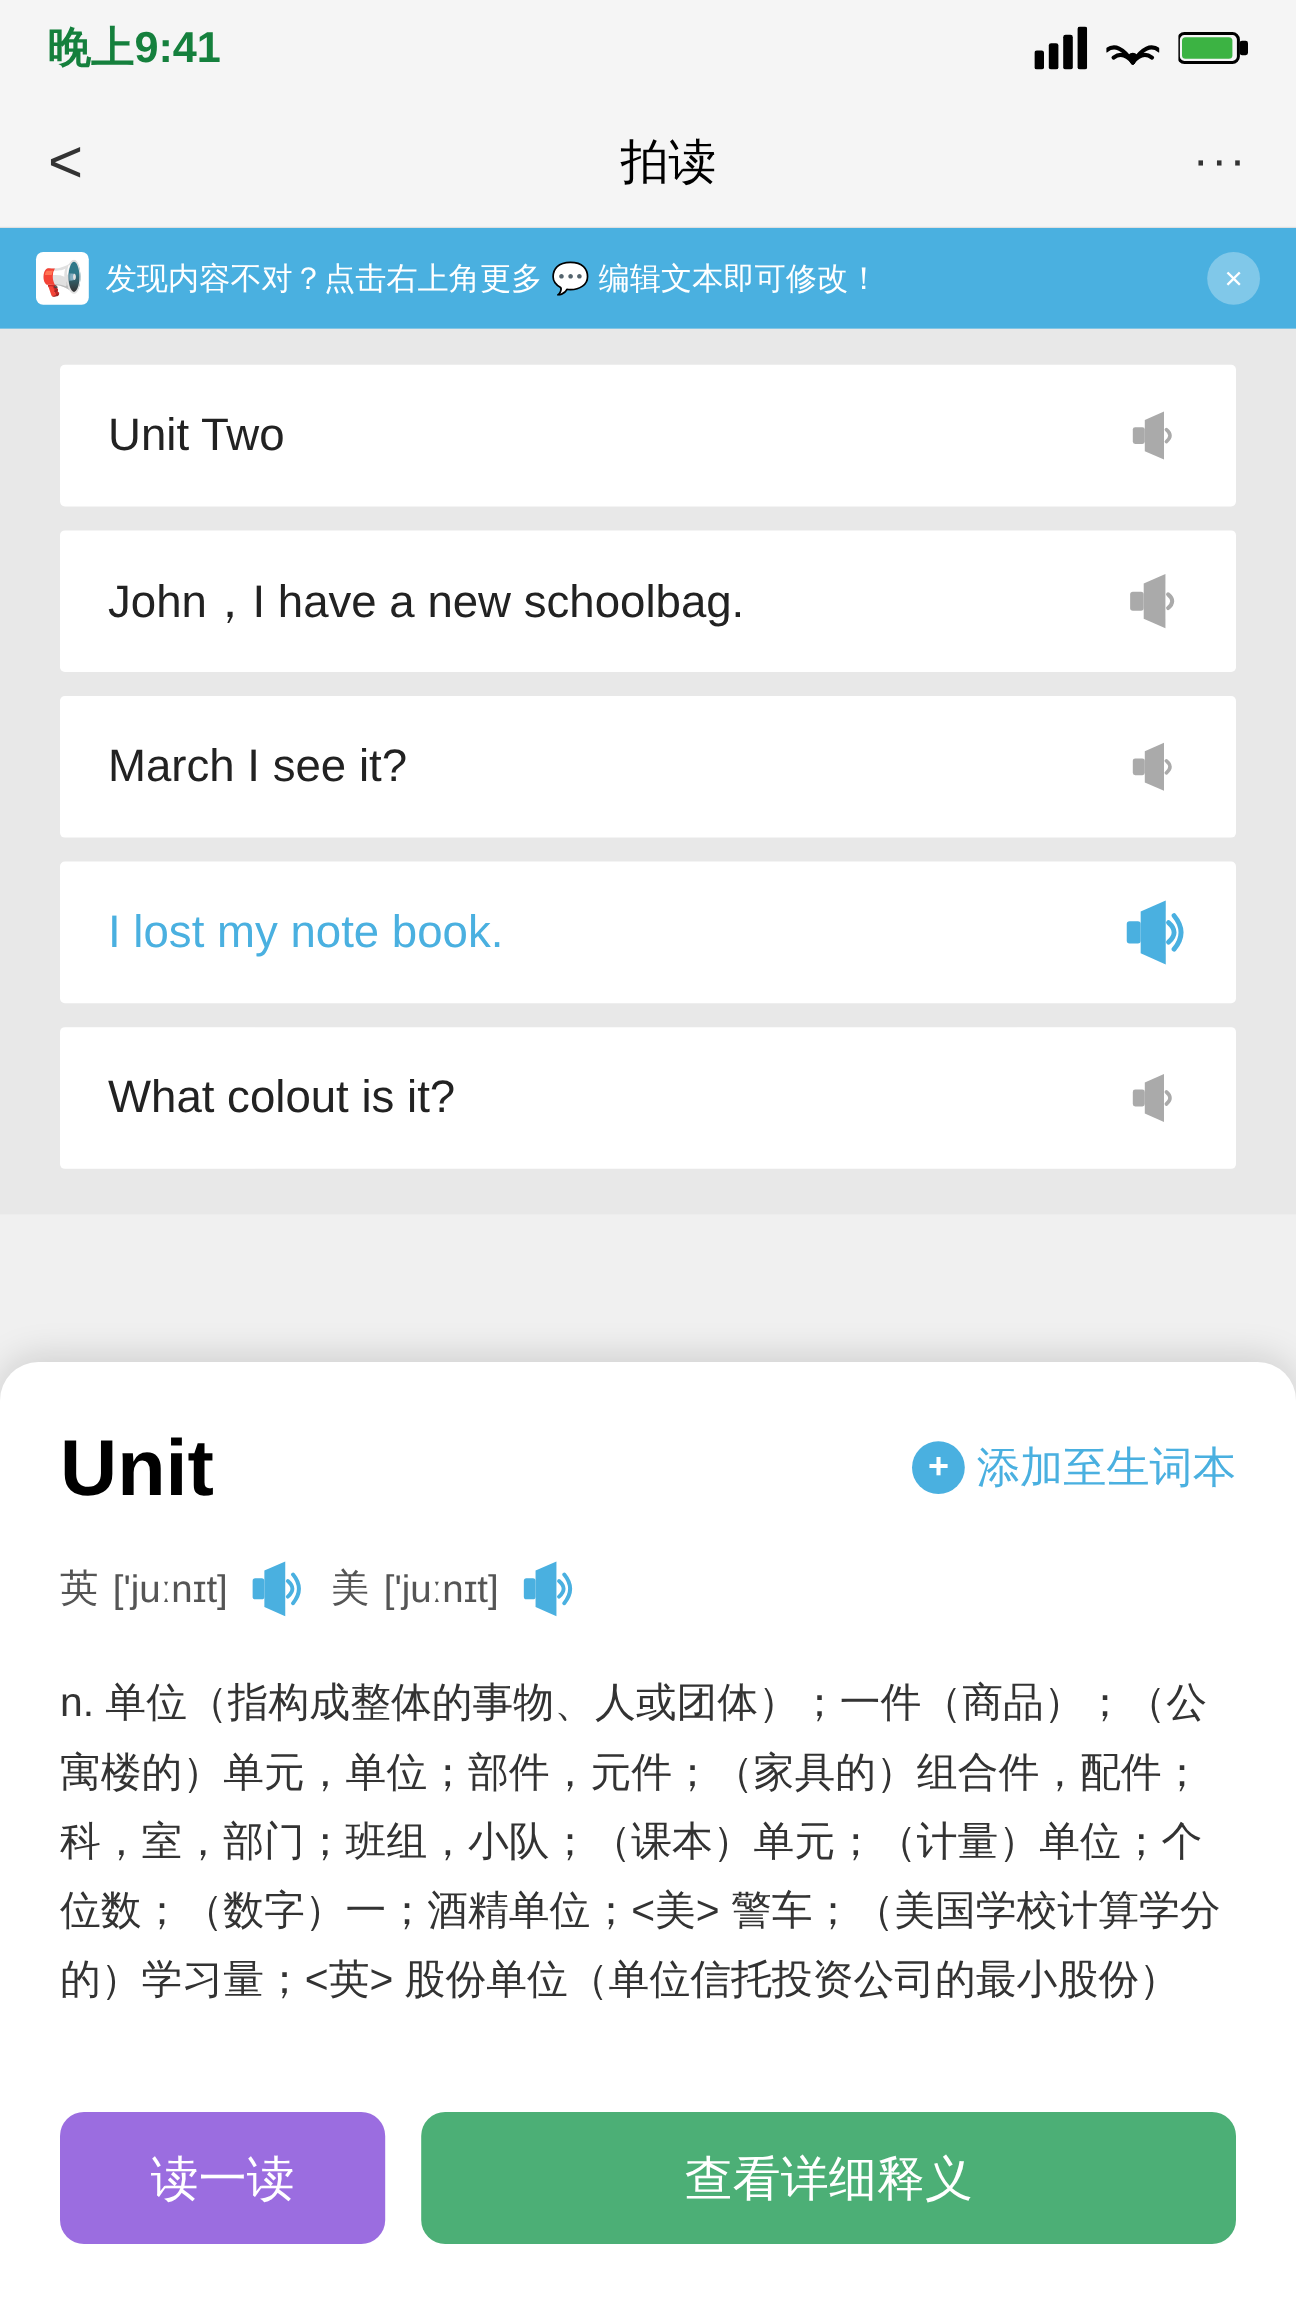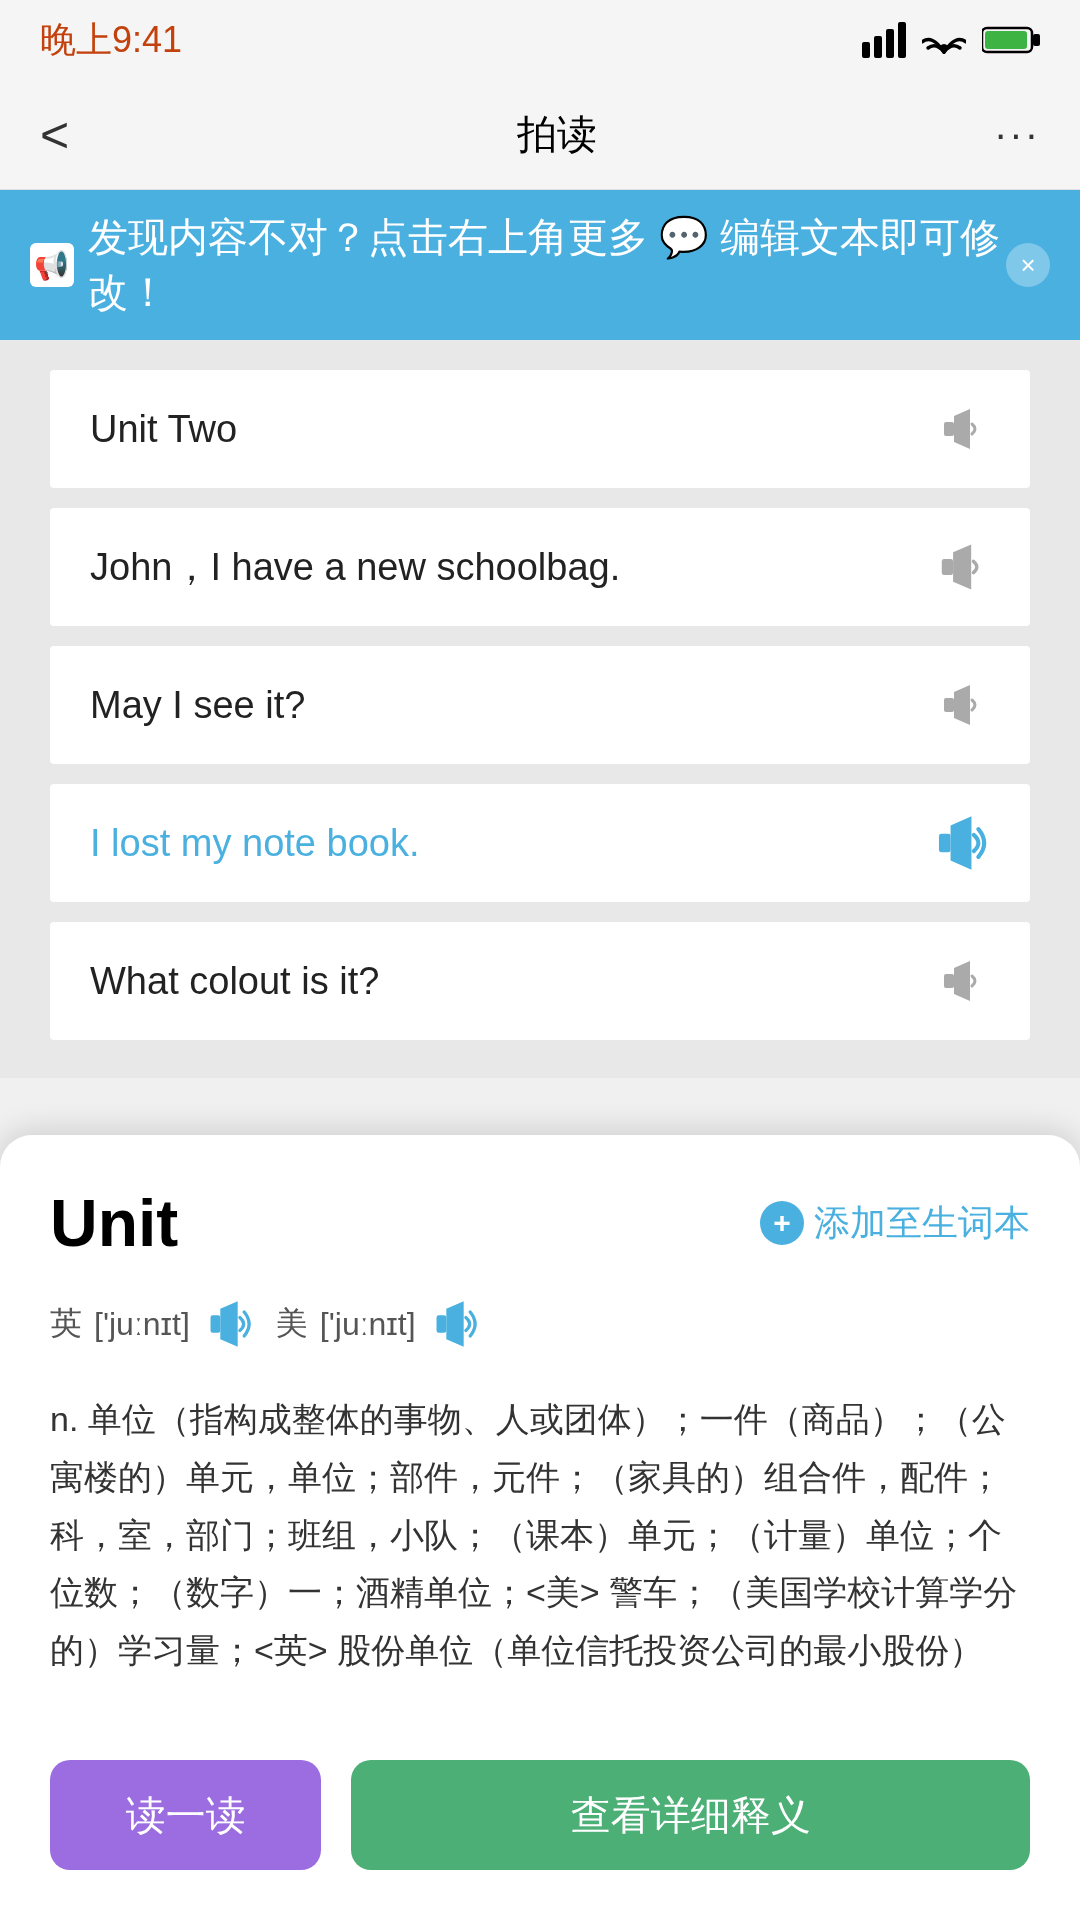--- a/index.html
+++ b/index.html
@@ -20,22 +20,22 @@
       height: 80px;
       background: #f5f5f5;
       display: flex;
       align-items: center;
       justify-content: space-between;
       padding: 0 40px;
     }
 
     .status-time {
       font-size: 36px;
-      font-weight: 400;
-      color: #c2410c;
+      font-weight: 700;
+      color: #15803d;
     }
 
     .status-icons {
       display: flex;
       align-items: center;
       gap: 16px;
     }
 
     
     .nav-bar {
@@ -92,21 +92,21 @@
       background: #fff;
       border-radius: 6px;
       display: flex;
       align-items: center;
       justify-content: center;
       font-size: 28px;
       flex-shrink: 0;
     }
 
     .banner-text {
-      font-size: 40px;
+      font-size: 26px;
       color: #fff;
     }
 
     .banner-close {
       width: 44px;
       height: 44px;
       border-radius: 50%;
       background: rgba(255,255,255,0.3);
       display: flex;
       align-items: center;
@@ -357,21 +357,21 @@
     <div class="sound-btn">
       <svg width="52" height="52" viewBox="0 0 46 46">
         <rect x="6" y="16" width="10" height="14" rx="2" class="sound-svg"></rect>
         <polygon points="16,10 32,3 32,43 16,36" class="sound-svg"></polygon>
         <path d="M34 18 Q40 23 34 28" stroke="#aaa" stroke-width="3" fill="none" stroke-linecap="round"></path>
       </svg>
     </div>
   </div>
 
   <div class="reading-item">
-    <span class="reading-text">May I see it?</span>
+    <span class="reading-text">March I see it?</span>
     <div class="sound-btn">
       <svg width="46" height="46" viewBox="0 0 46 46">
         <rect x="6" y="16" width="10" height="14" rx="2" class="sound-svg"></rect>
         <polygon points="16,10 32,3 32,43 16,36" class="sound-svg"></polygon>
         <path d="M34 18 Q40 23 34 28" stroke="#aaa" stroke-width="3" fill="none" stroke-linecap="round"></path>
       </svg>
     </div>
   </div>
 
   <div class="reading-item active">

